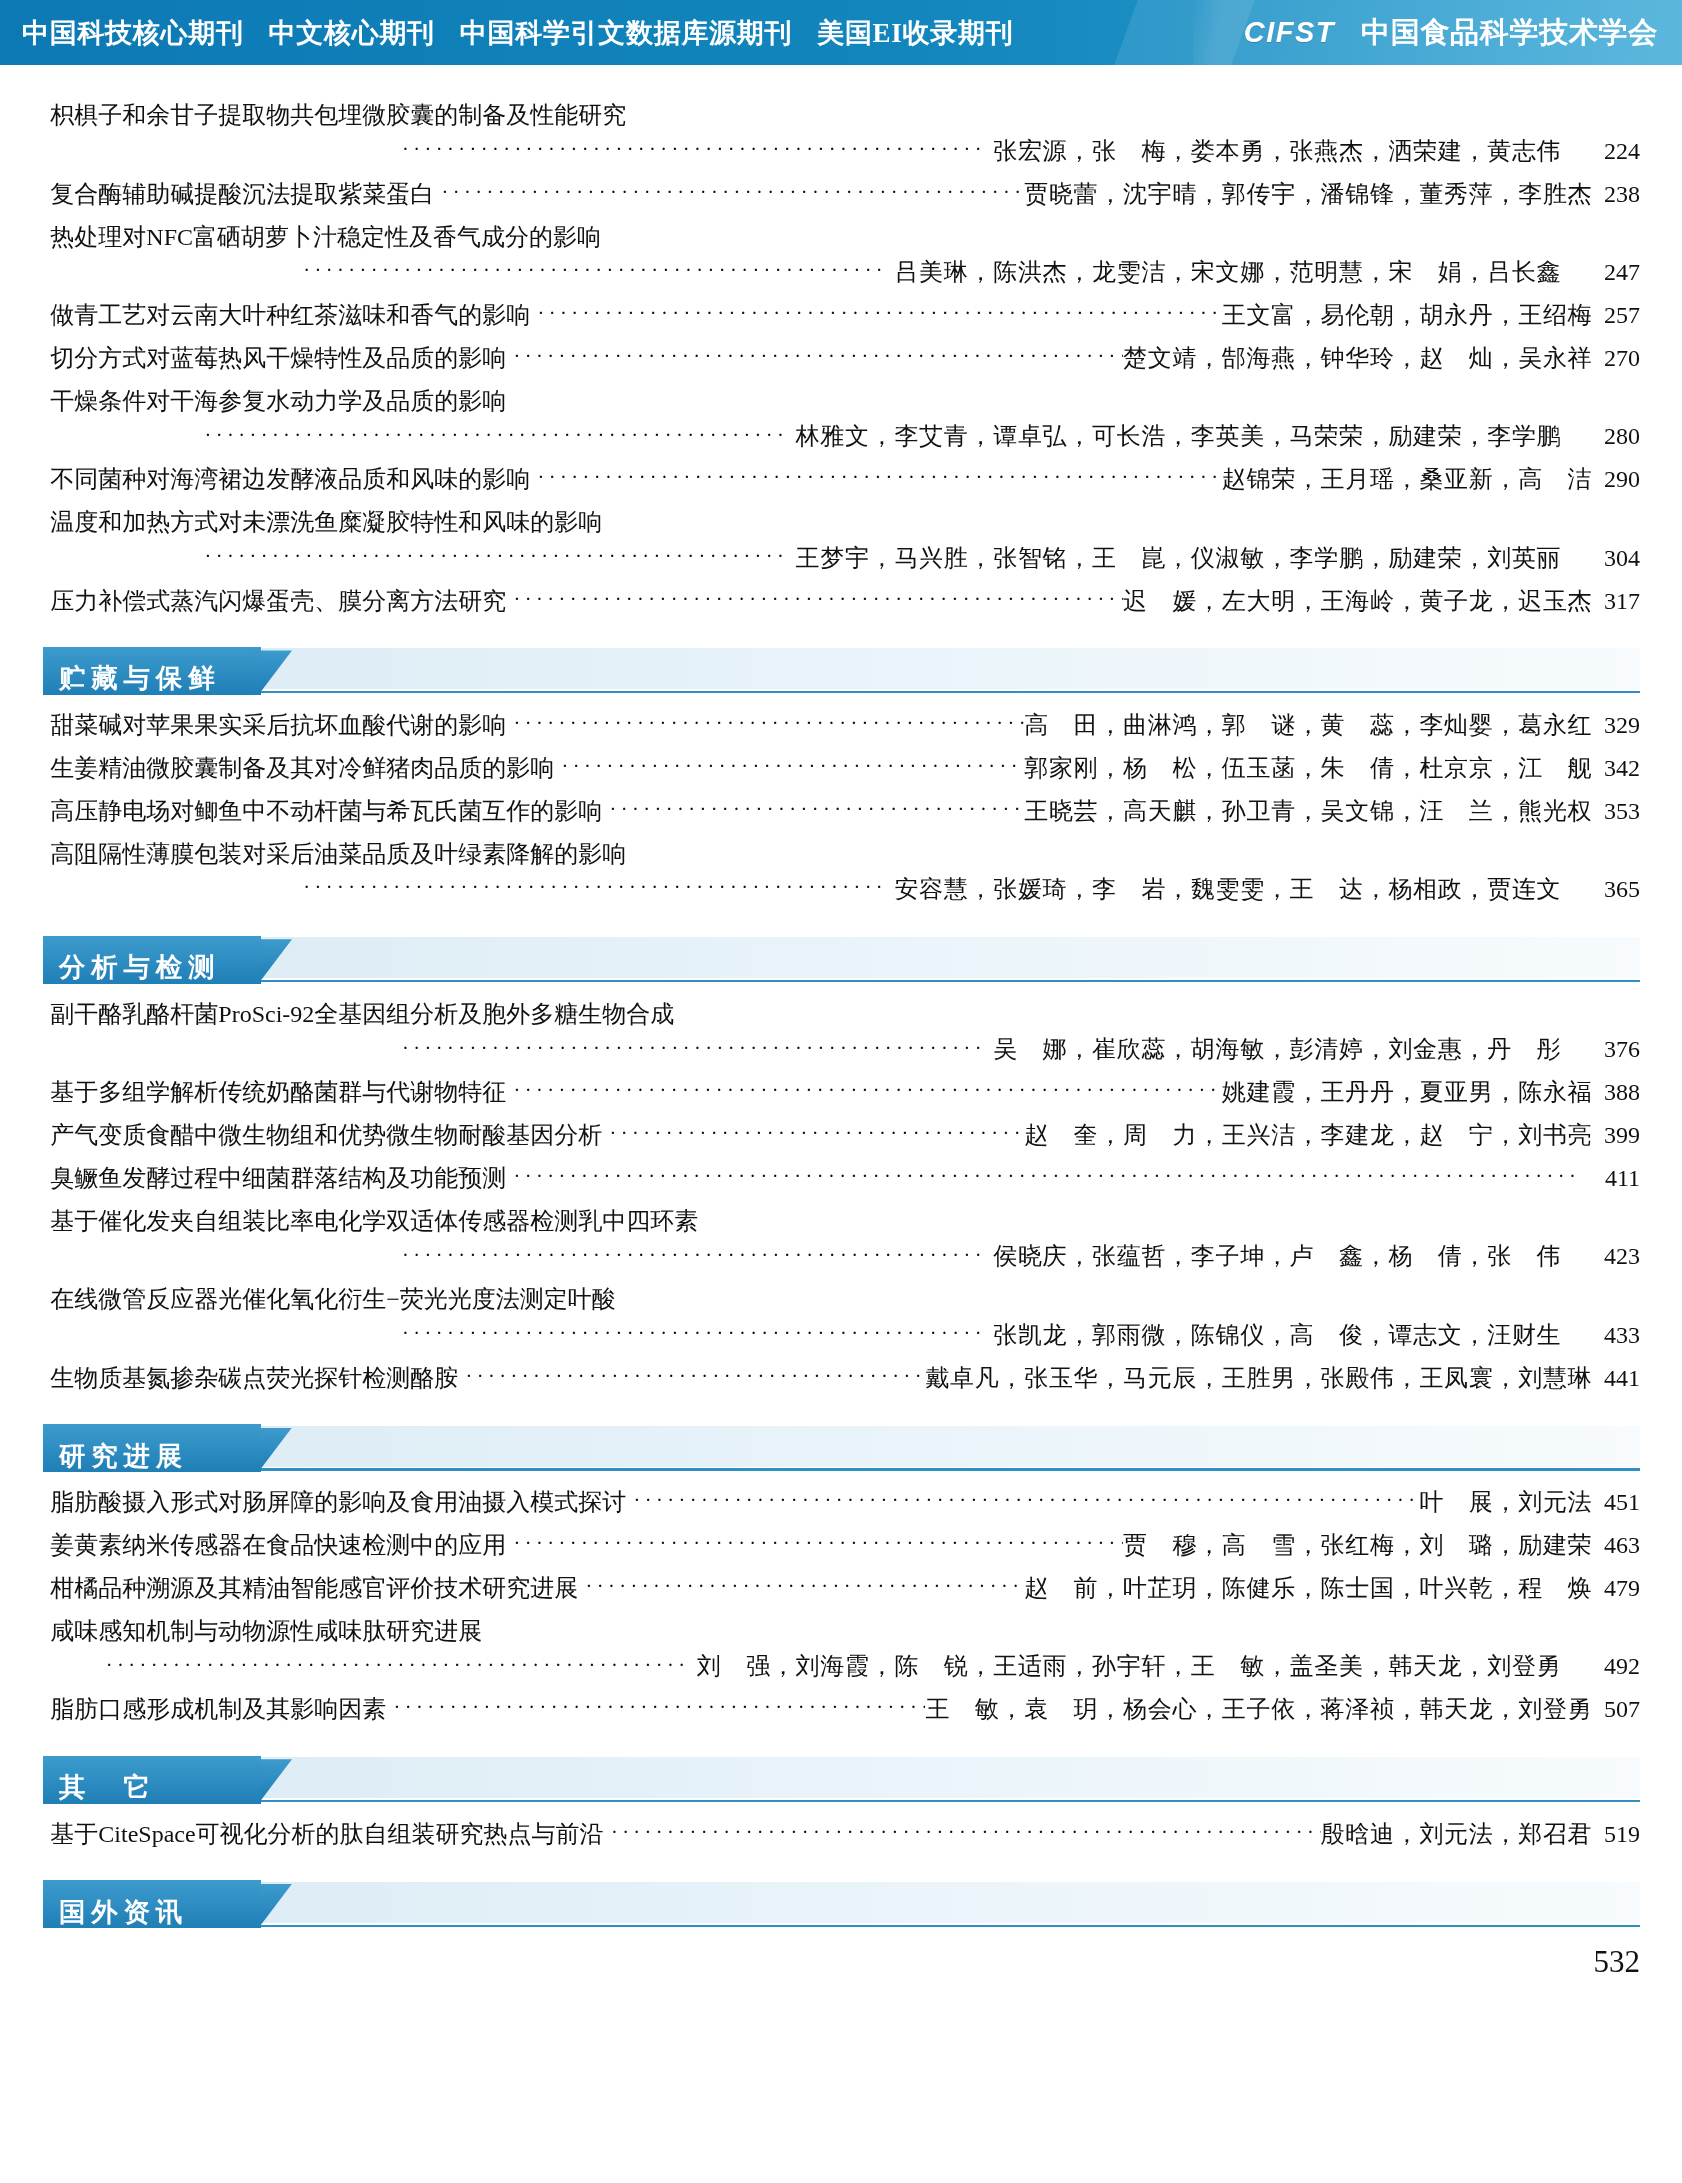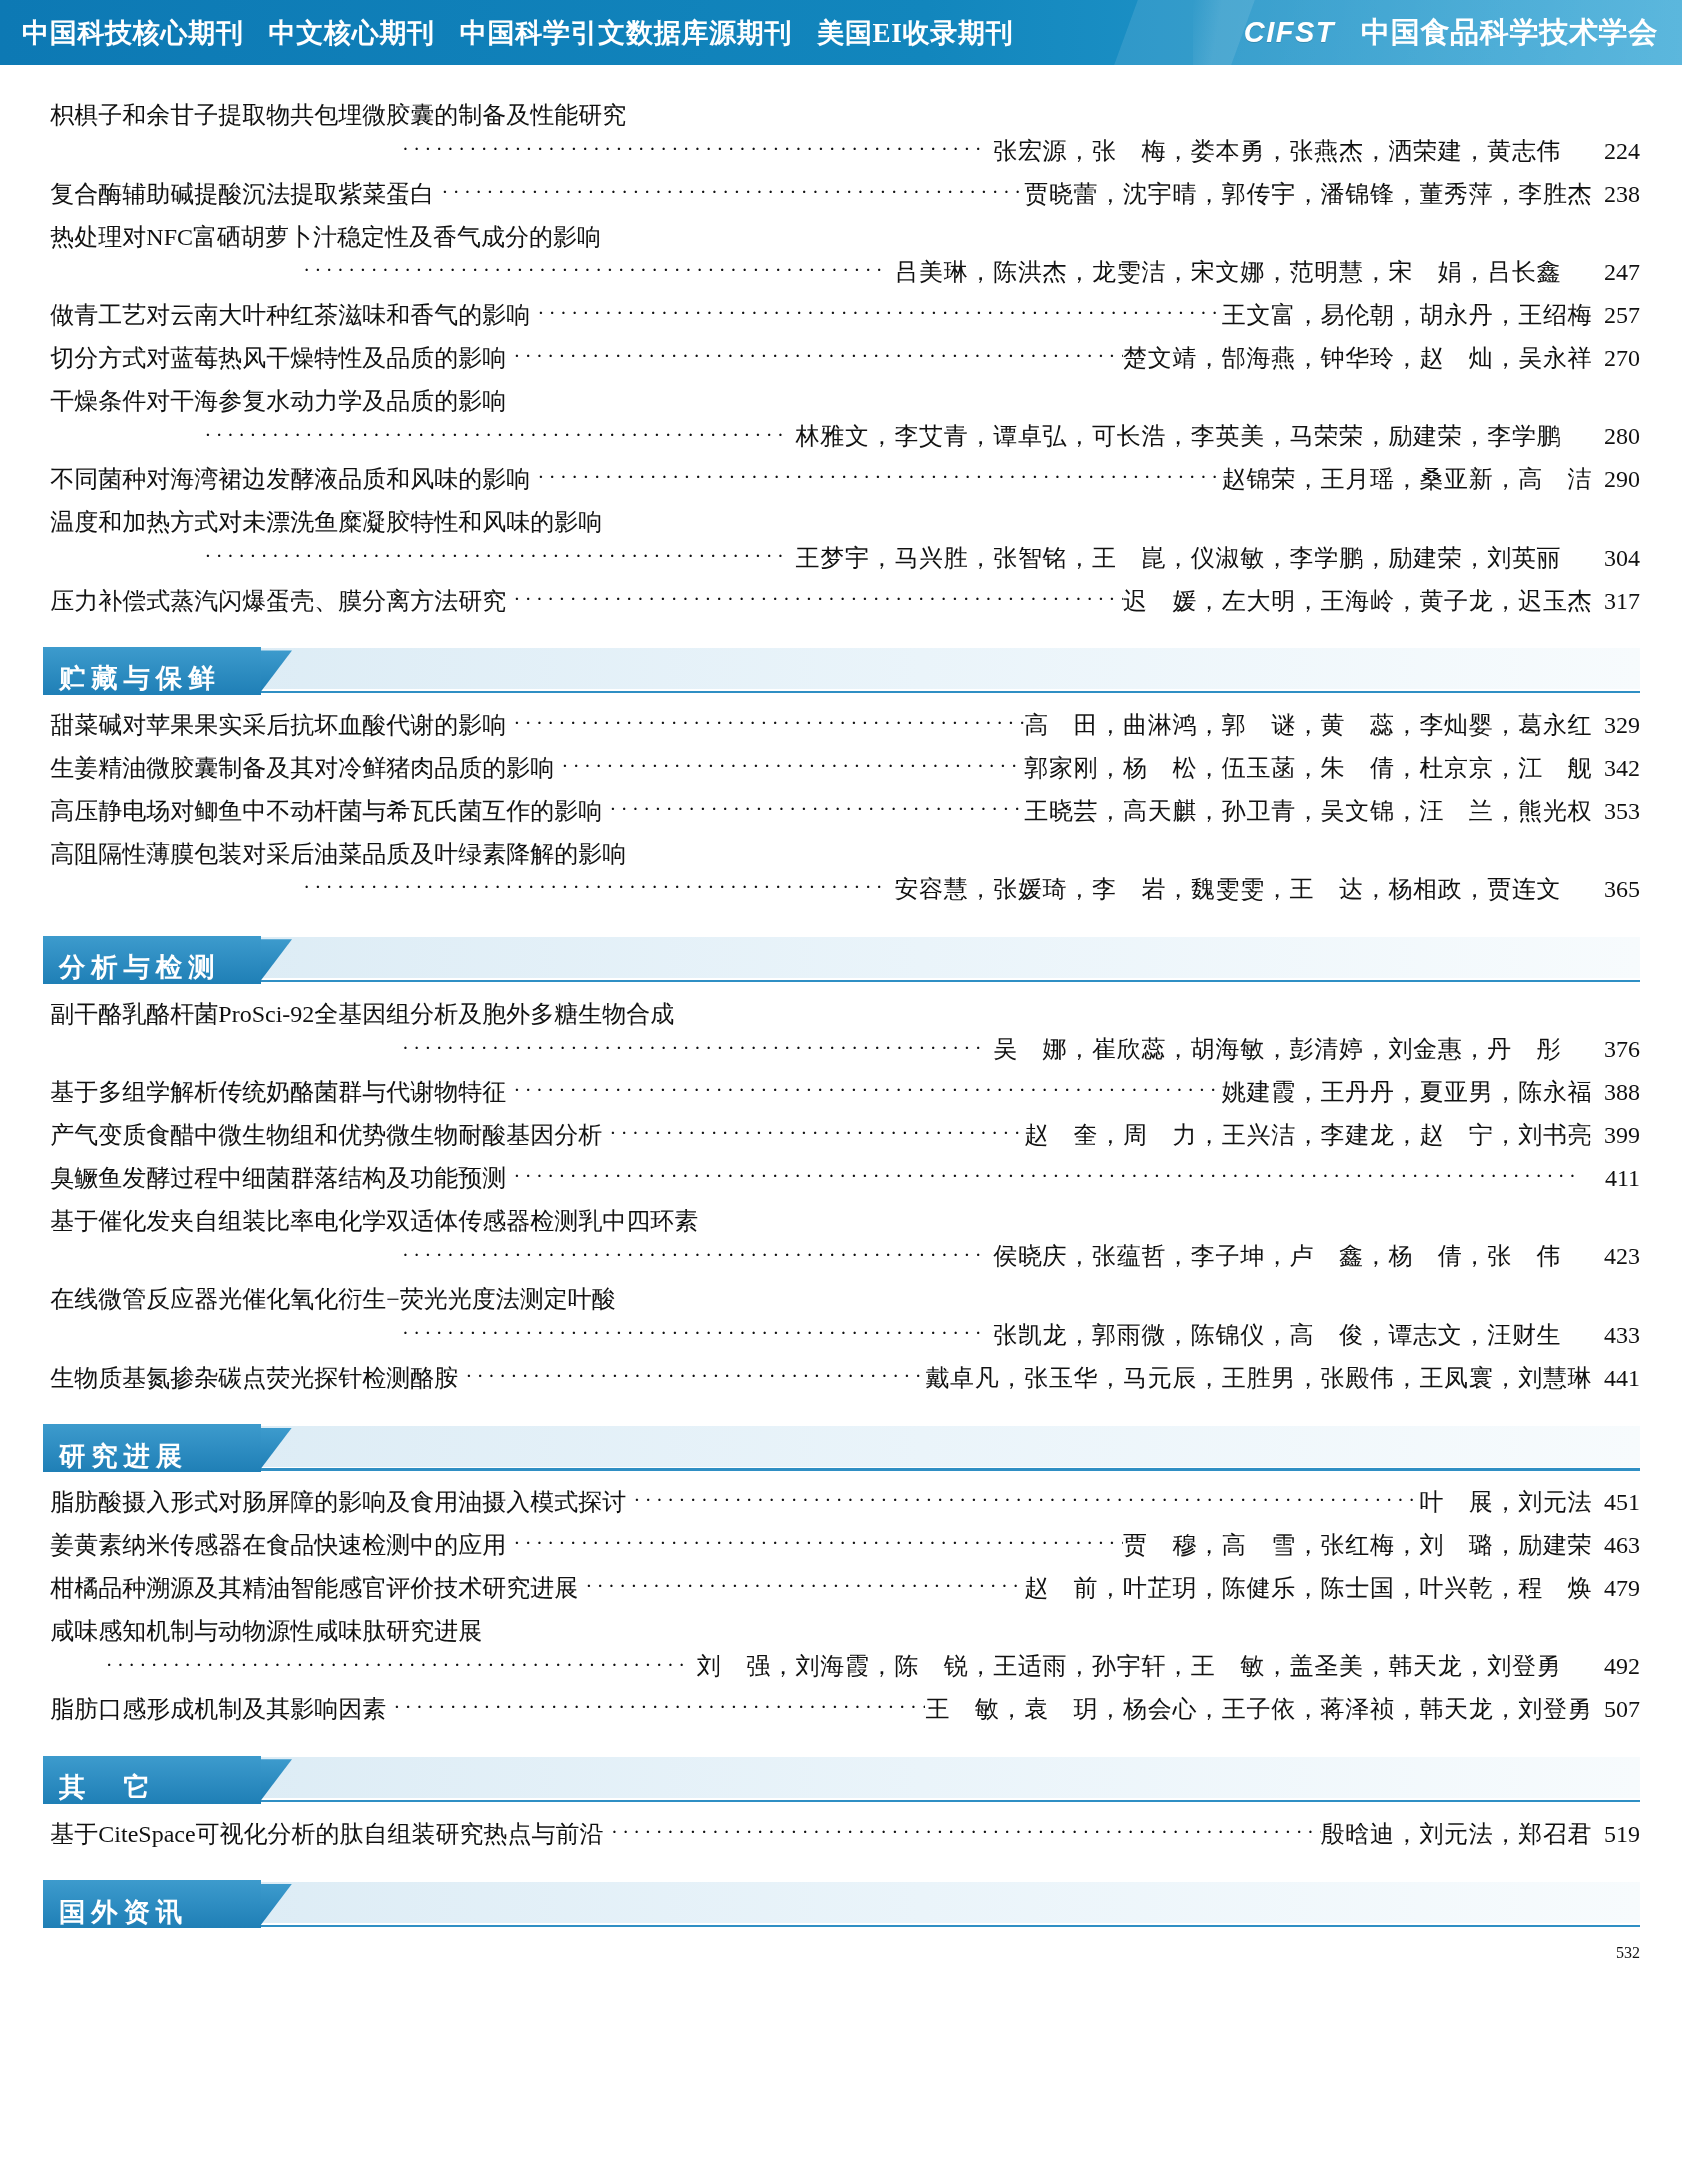--- a/index.html
+++ b/index.html
@@ -188,21 +188,21 @@
     padding-left: 0;
   }
   .entry.two .line2 .spacer {
     flex: 1 1 auto;
   }
 
   
   .tail-entry {
     display: flex;
     align-items: flex-end;
-    font-size: 16px;
+    font-size: 31px;
     padding: 7.3px 0 4.4px 0;
   }
   .tail-entry .spacer { flex: 1 1 auto; }
   .tail-entry .page-no { width: 67px; text-align: right; }
 
   .bottom-space { height: 22px; }
 </style>
 </head>
 <body>
 

